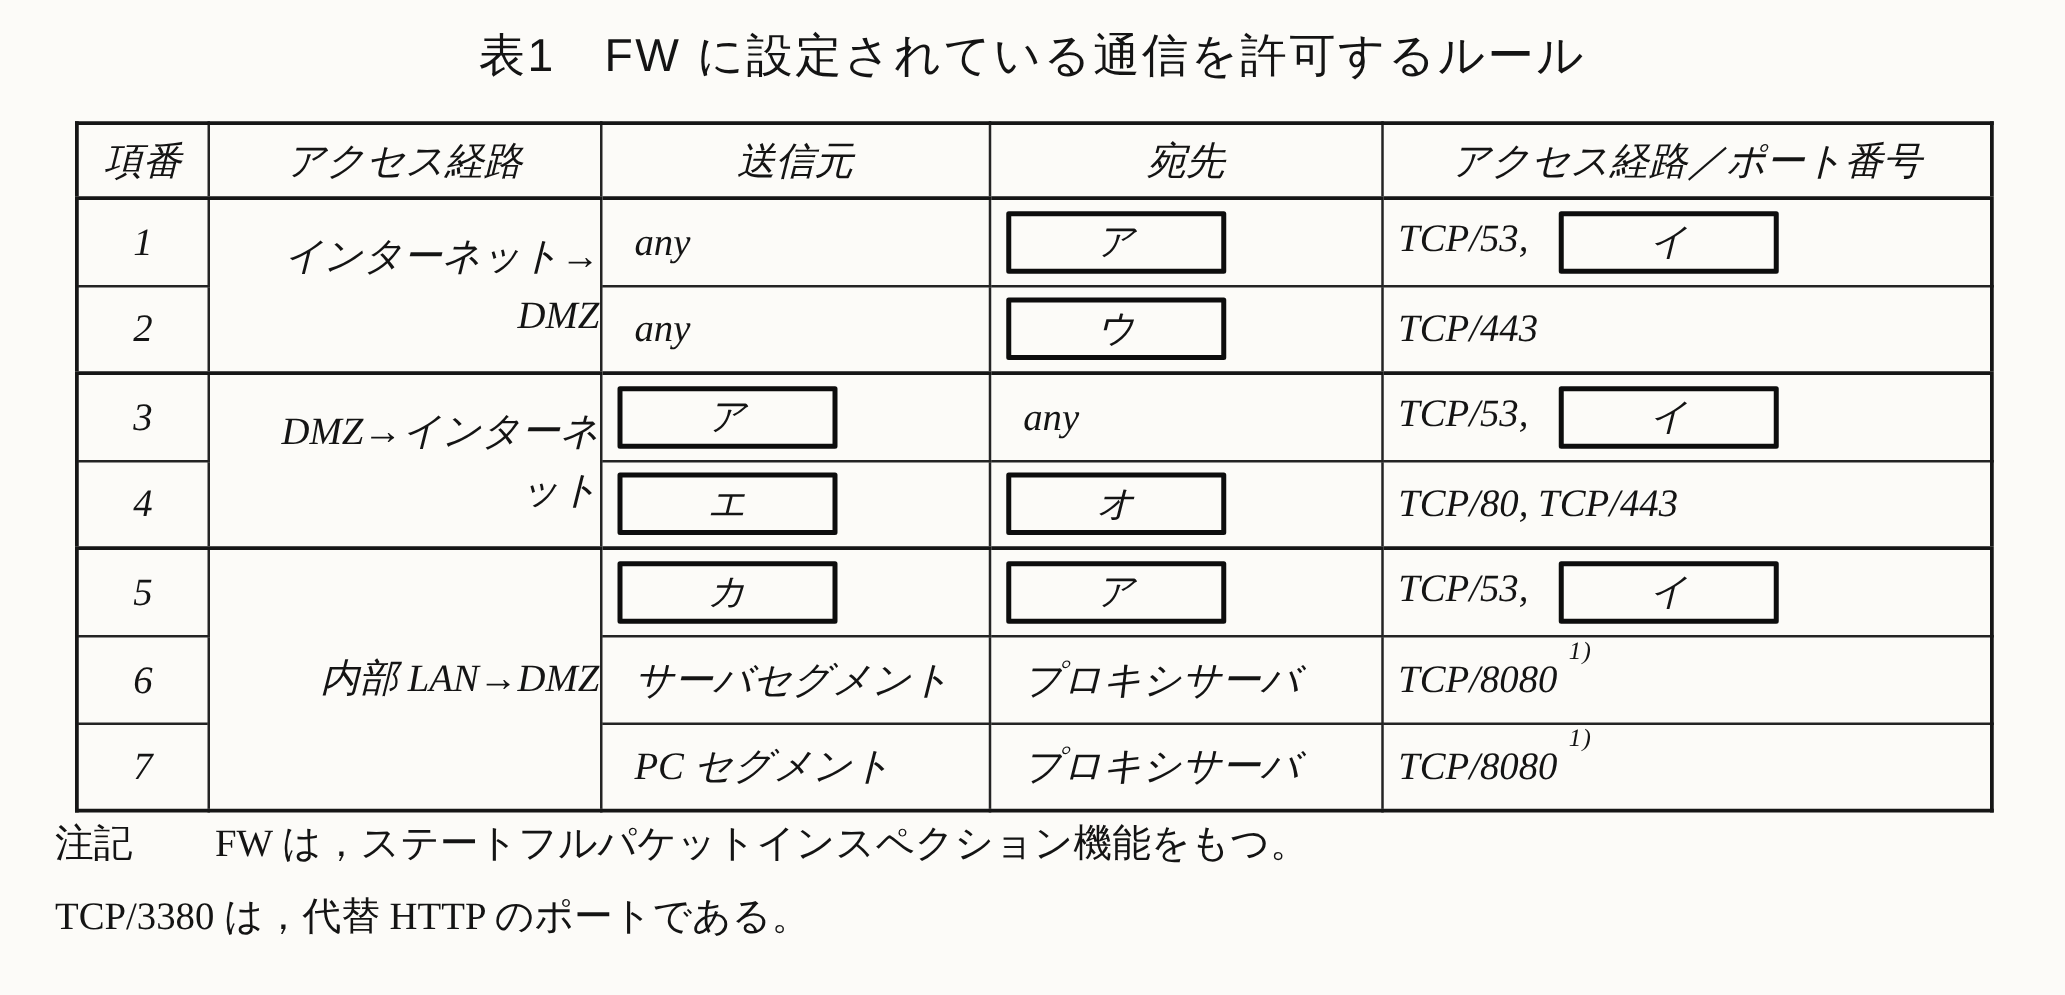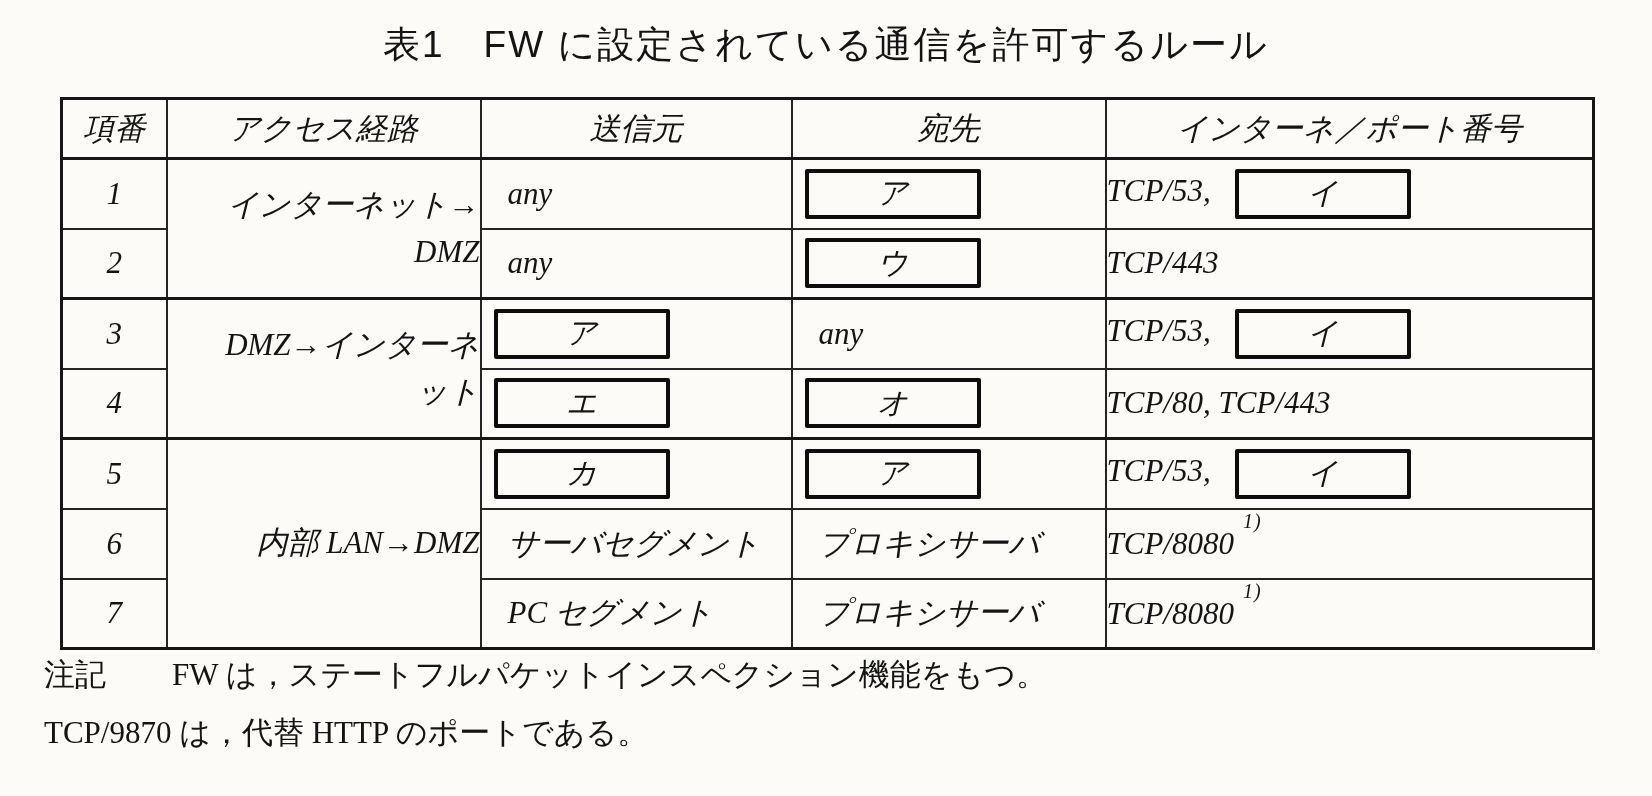--- a/index.html
+++ b/index.html
@@ -46,21 +46,21 @@
   th.hdr { text-align:center; }
   td.num { text-align:center; }
   td.route {
     padding-left:13px;
     white-space:pre-line;
     line-height:1.5;
     text-align:right;
   }
   td.text-cell { padding-left:26px; }
   td.box-cell { padding-left:12px; }
-  td.proto-cell { padding-left:0; white-space:nowrap; }
+  td.proto-cell { padding-left:12px; white-space:nowrap; }
 
   .ansbox {
     display:inline-flex;
     align-items:center;
     justify-content:center;
     width:176px;
     height:50px;
     border:4px solid #0d0d0d;
     border-radius:2px;
     font-size:30px;
@@ -104,21 +104,21 @@
       <col style="width:311px">
       <col style="width:314px">
       <col style="width:488px">
     </colgroup>
     <thead>
       <tr>
         <th class="hdr">項番</th>
         <th class="hdr">アクセス経路</th>
         <th class="hdr">送信元</th>
         <th class="hdr">宛先</th>
-        <th class="hdr">インターネ／ポート番号</th>
+        <th class="hdr">アクセス経路／ポート番号</th>
       </tr>
     </thead>
     <tbody>
       <tr class="group-start">
         <td class="num">1</td>
         <td class="route" rowspan="2">インターネット→
 DMZ</td>
         <td class="text-cell">any</td>
         <td class="box-cell">
           <span class="ansbox">
@@ -212,17 +212,17 @@
       </tr>
     </tbody>
   </table>
 
   <div class="notes">
     <div class="note-line">
       <span class="note-label">注記</span>
       <span class="note-text">FW は，ステートフルパケットインスペクション機能をもつ。</span>
     </div>
     <div class="note-line">
-      <span class="note-text">TCP/9870 は，代替 HTTP のポートである。</span>
+      <span class="note-text">TCP/3380 は，代替 HTTP のポートである。</span>
     </div>
   </div>
 
 </div>
 
 </body></html>

